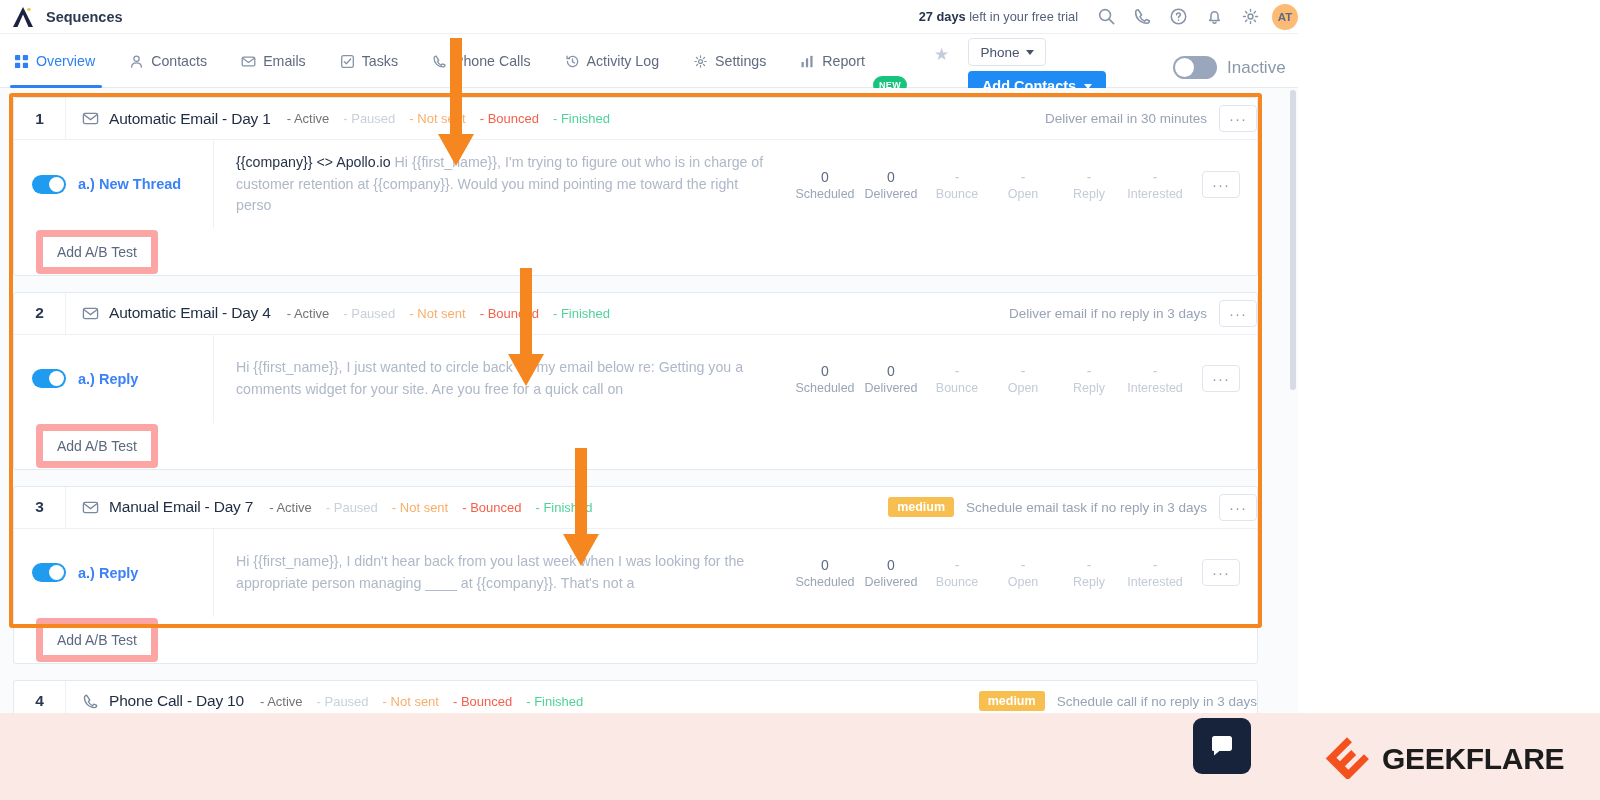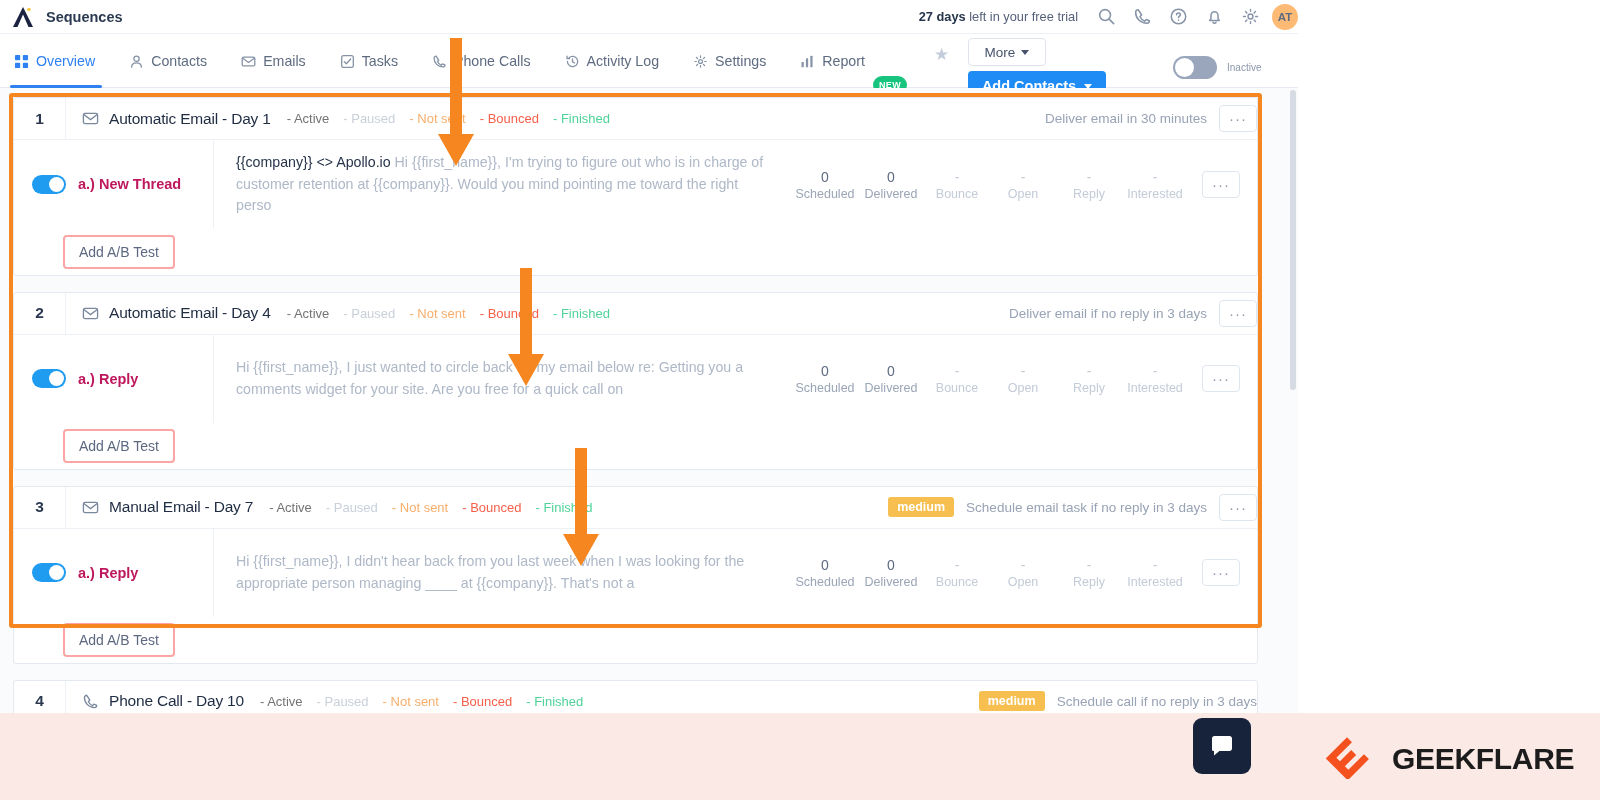--- a/index.html
+++ b/index.html
@@ -101,21 +101,21 @@
     display: flex; align-items: center; gap: 10px;
   }
   .switch {
     width: 44px; height: 23px; border-radius: 12px;
     background: #9aa6bb; position: relative; cursor: pointer;
   }
   .switch .knob {
     position: absolute; left: 2px; top: 2px;
     width: 19px; height: 19px; border-radius: 50%; background: #fff;
   }
-  .inactive-lbl { font-size: 10px; color: #8b97ab; white-space: nowrap; }
+  .inactive-lbl { font-size: 17px; color: #8b97ab; white-space: nowrap; }
   
   .content {
     position: absolute; left: 0; top: 88px; width: 1298px; height: 625px;
     background: #fafbfc;
     padding: 0;
   }
   .highlight-box {
     position: absolute; left: 9px; top: 5px; width: 1253px; height: 535px;
     border: 4px solid #f6861f; border-radius: 3px;
     pointer-events: none; z-index: 4;
@@ -158,55 +158,55 @@
     background: #fff; color: #8b97ab; font-size: 15px; letter-spacing: 1px;
     display: flex; align-items: center; justify-content: center; cursor: pointer;
   }
   .step-body { display: flex; align-items: center; min-height: 88px; }
   .variant-col {
     width: 200px; display: flex; align-items: center; gap: 12px; padding-left: 18px;
     align-self: stretch; border-right: 1px solid #edf1f6;
   }
   .sw-on { width: 34px; height: 19px; border-radius: 11px; background: #1f9bf0; position: relative; cursor: pointer; flex: none; }
   .sw-on .knob { position: absolute; right: 2px; top: 2px; width: 15px; height: 15px; border-radius: 50%; background: #fff; }
-  .variant-lbl { font-size: 14.5px; font-weight: 600; color: #be185d; white-space: nowrap; }
+  .variant-lbl { font-size: 14.5px; font-weight: 600; color: #3b82f6; white-space: nowrap; }
   .preview { flex: 1; padding: 12px 20px 12px 22px; max-width: 578px; }
   .preview .line { font-size: 14.2px; line-height: 21.5px; color: #aeb8c7; }
   .preview b { color: #27344a; font-weight: 400; }
   .metrics { display: flex; align-items: center; gap: 0; padding-right: 6px; }
   .metric { width: 66px; text-align: center; }
   .metric .v { font-size: 14px; color: #5d6a80; line-height: 19px; }
   .metric .l { font-size: 12.5px; color: #9aa5b6; }
   .metric.dim .v, .metric.dim .l { color: #c3cbd7; }
   .metrics-dots { margin-left: 14px; }
   .ab-row { display: flex; align-items: center; height: 46px; padding-left: 22px; }
   .ab-btn {
-    border: 2px solid #fca5a5; border-radius: 4px; background: #fff;
-    font-size: 14px; color: #5c6880; padding: 7px 14px; cursor: pointer; margin-left: 27px;
+    border: 7px solid #fca5a5; border-radius: 4px; background: #fff;
+    font-size: 14px; color: #5c6880; padding: 7px 14px; cursor: pointer;
   }
   
   .arrow { position: absolute; z-index: 6; }
   .arrow svg { display: block; }
   
   .chat {
     position: absolute; left: 1193px; top: 630px;
     width: 58px; height: 56px; border-radius: 9px;
     background: #17223b; display: flex; align-items: center; justify-content: center;
     cursor: pointer; z-index: 7;
   }
   
   .right-col { position: absolute; left: 1298px; top: 0; width: 302px; height: 727px; background: #fff; }
   .bottom-strip {
     position: absolute; left: 0; top: 713px; width: 1600px; height: 87px;
     background: #fbe9e5;
   }
   .strip-white { position: absolute; left: 0; top: 713px; width: 1298px; height: 14px; background: #fafbfc; }
   .gf {
     position: absolute; left: 1325px; top: 735px;
-    display: flex; align-items: center; gap: 23px;
+    display: flex; align-items: center; gap: 13px;
   }
   .gf-word { font-size: 30px; font-weight: 800; color: #1c1c1c; letter-spacing: -.3px; }
   .scrollbar {
     position: absolute; left: 1290px; top: 90px; width: 6px; height: 300px;
     background: #d7dce4; border-radius: 3px;
   }
 </style>
 </head>
 <body>
 
@@ -338,21 +338,21 @@
             <rect x="6.3" y="4.6" width="2.4" height="9.6" rx=".6"></rect>
             <rect x="11" y="1.8" width="2.4" height="12.4" rx=".6"></rect>
           </svg>
       </span>
       <span>Report</span>
       <span class="badge-new">NEW</span>
     </div>
     <span class="star">★</span>
 
     <div class="more-btn">
-      <span>More</span>
+      <span>Phone</span>
       <span class="caret"></span>
     </div>
     <div class="addc-btn">
       <span>Add Contacts</span>
       <span class="caret"></span>
     </div>
 
     <div class="toggle-wrap">
       <div class="switch">
           <div class="knob"></div>

